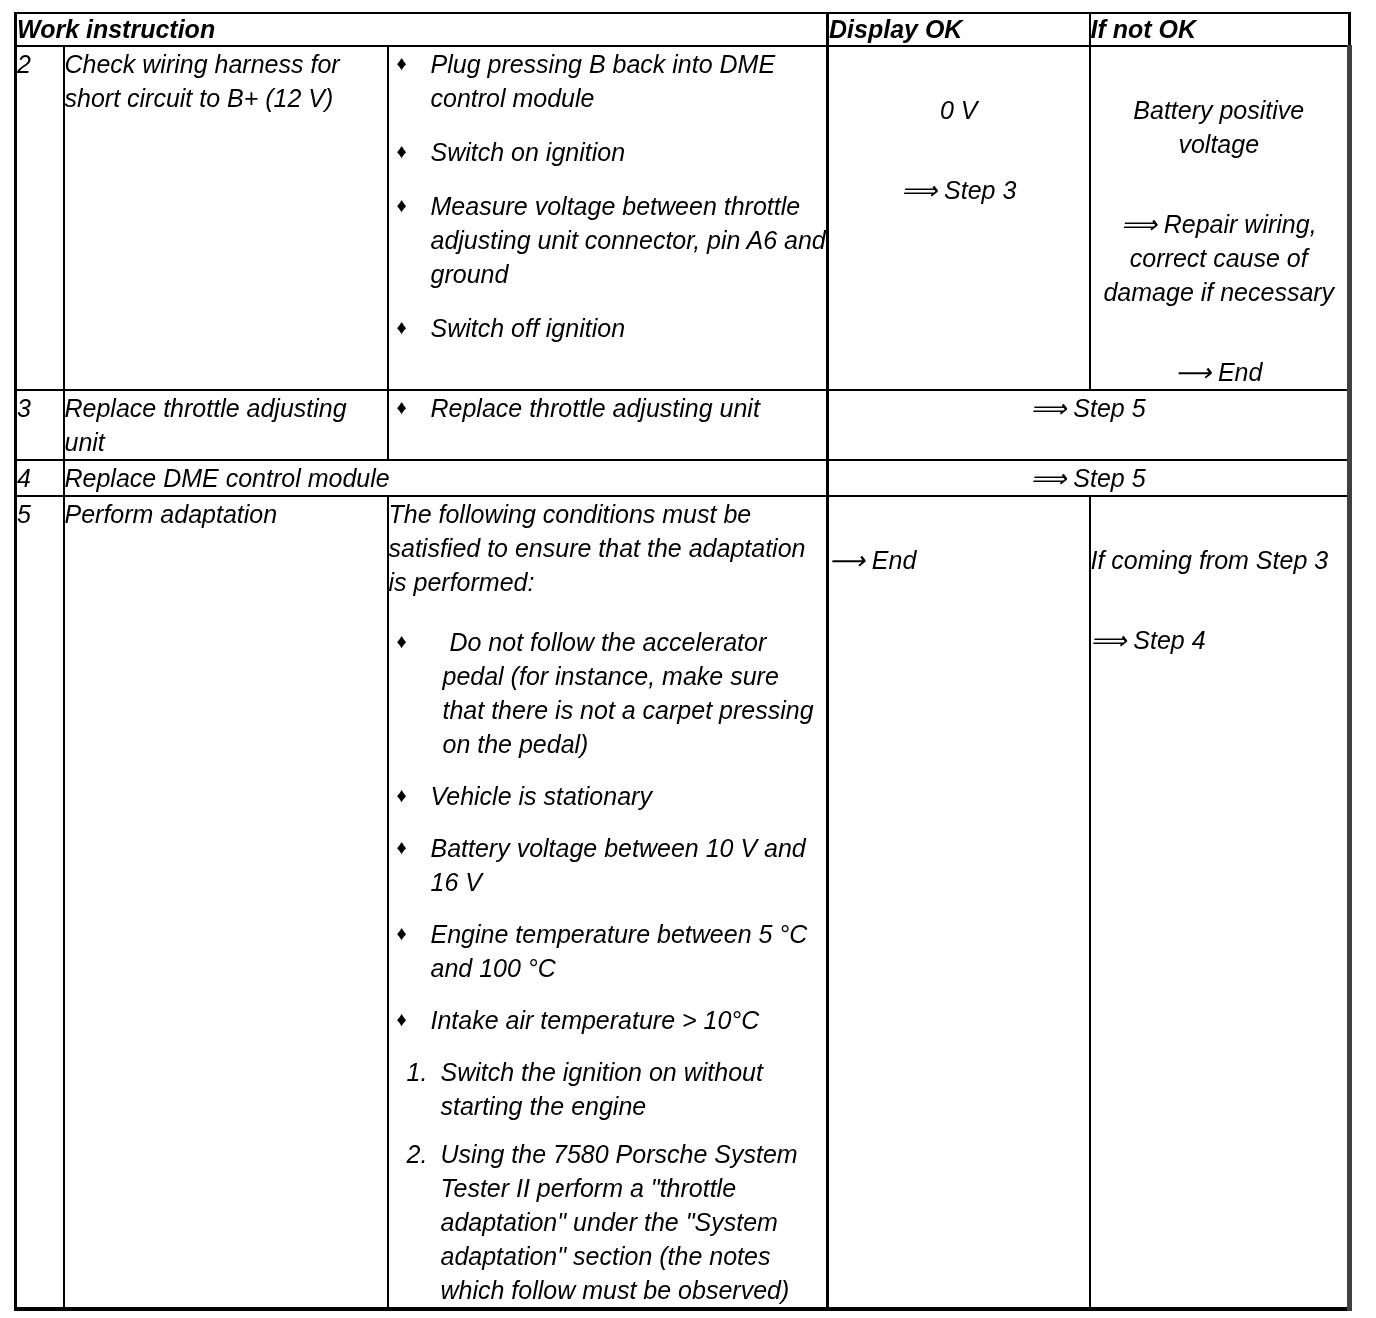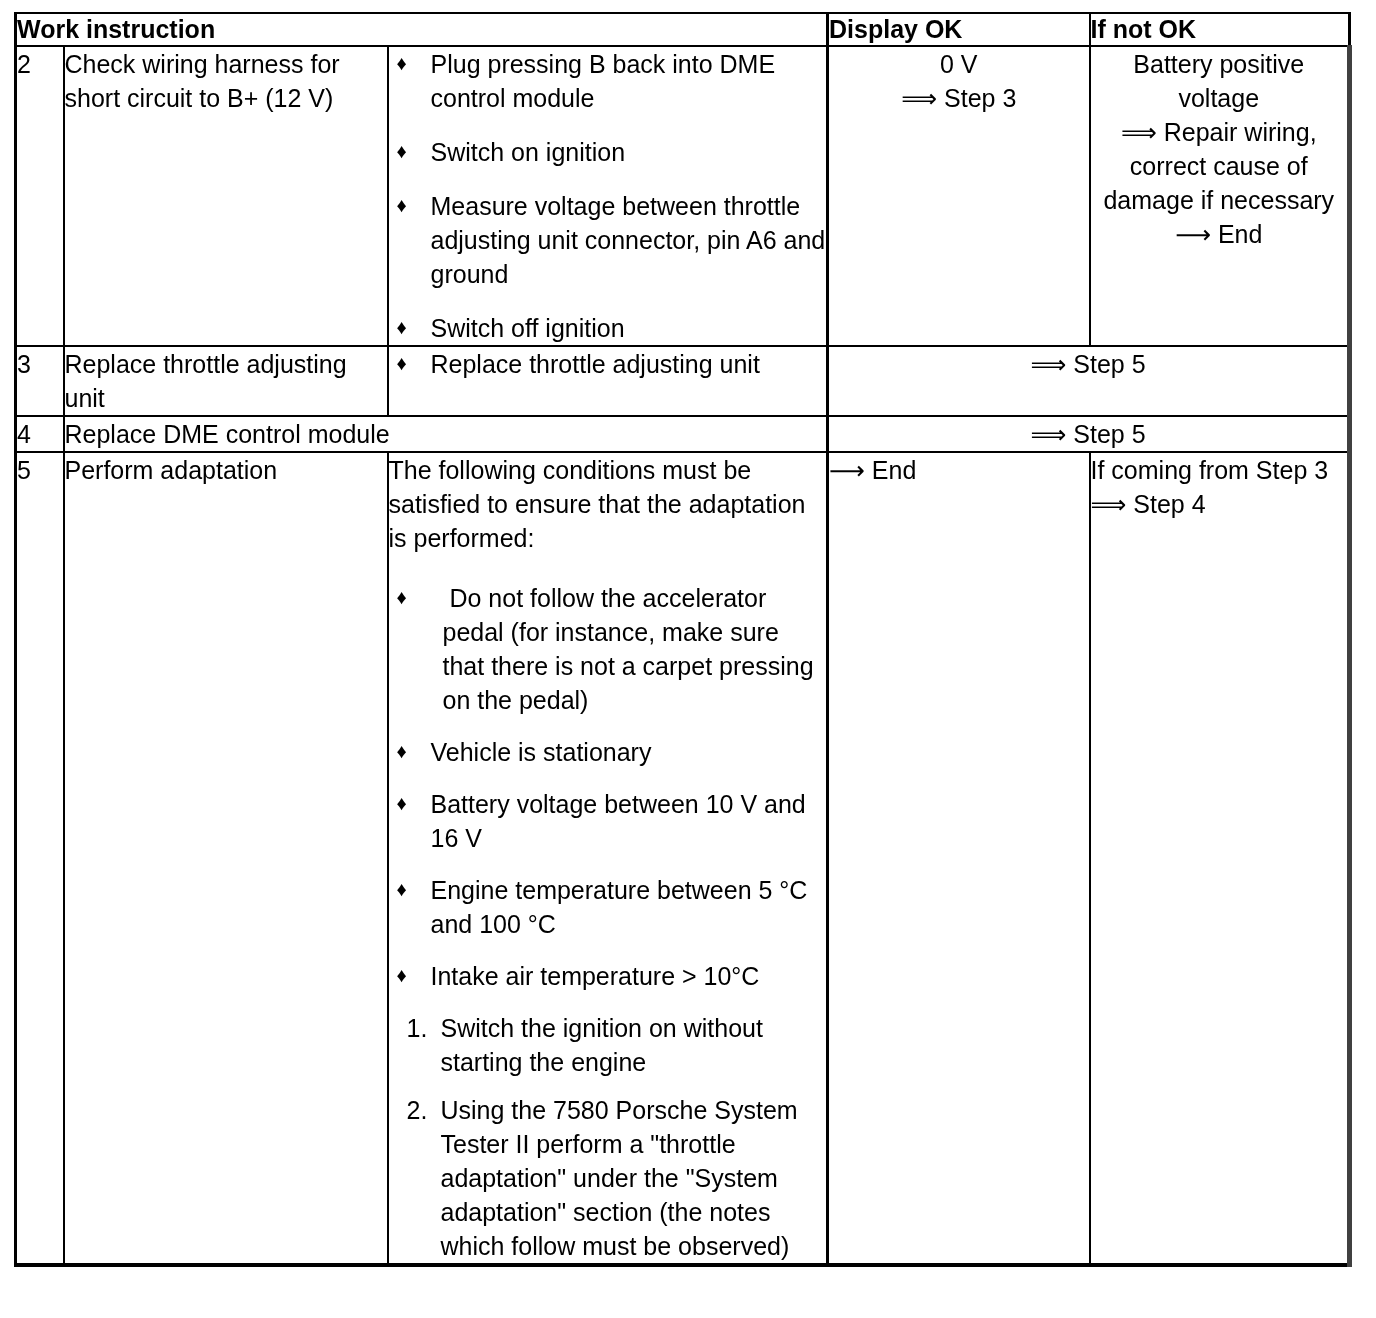--- a/index.html
+++ b/index.html
@@ -14,20 +14,21 @@
     color: #000000;
     -webkit-font-smoothing: none;
   }
 
   .page {
     position: relative;
     width: 1196px;
     height: 1318px;
     box-sizing: border-box;
     padding: 12px 12px 0 14px;
+    font-style: italic;
   }
 
   table.wi {
     width: 1334px;
     border-collapse: collapse;
     table-layout: fixed;
     font-size: 25px;
     line-height: 1.36;
   }
 
@@ -124,21 +125,21 @@
     position: absolute;
     left: 18px;
     top: 0;
   }
 
   p.lead {
     margin: 0 12px 26px 0;
   }
   .nowrapline { white-space: pre-wrap; }
 
-  .arrow-line { display: block; }
+  .arrow-line { display: block; margin-top: 46px; }
 </style>
 </head>
 <body>
 
 <div class="page">
 
   <table class="wi">
     <colgroup>
       <col class="c-step">
       <col class="c-task">

